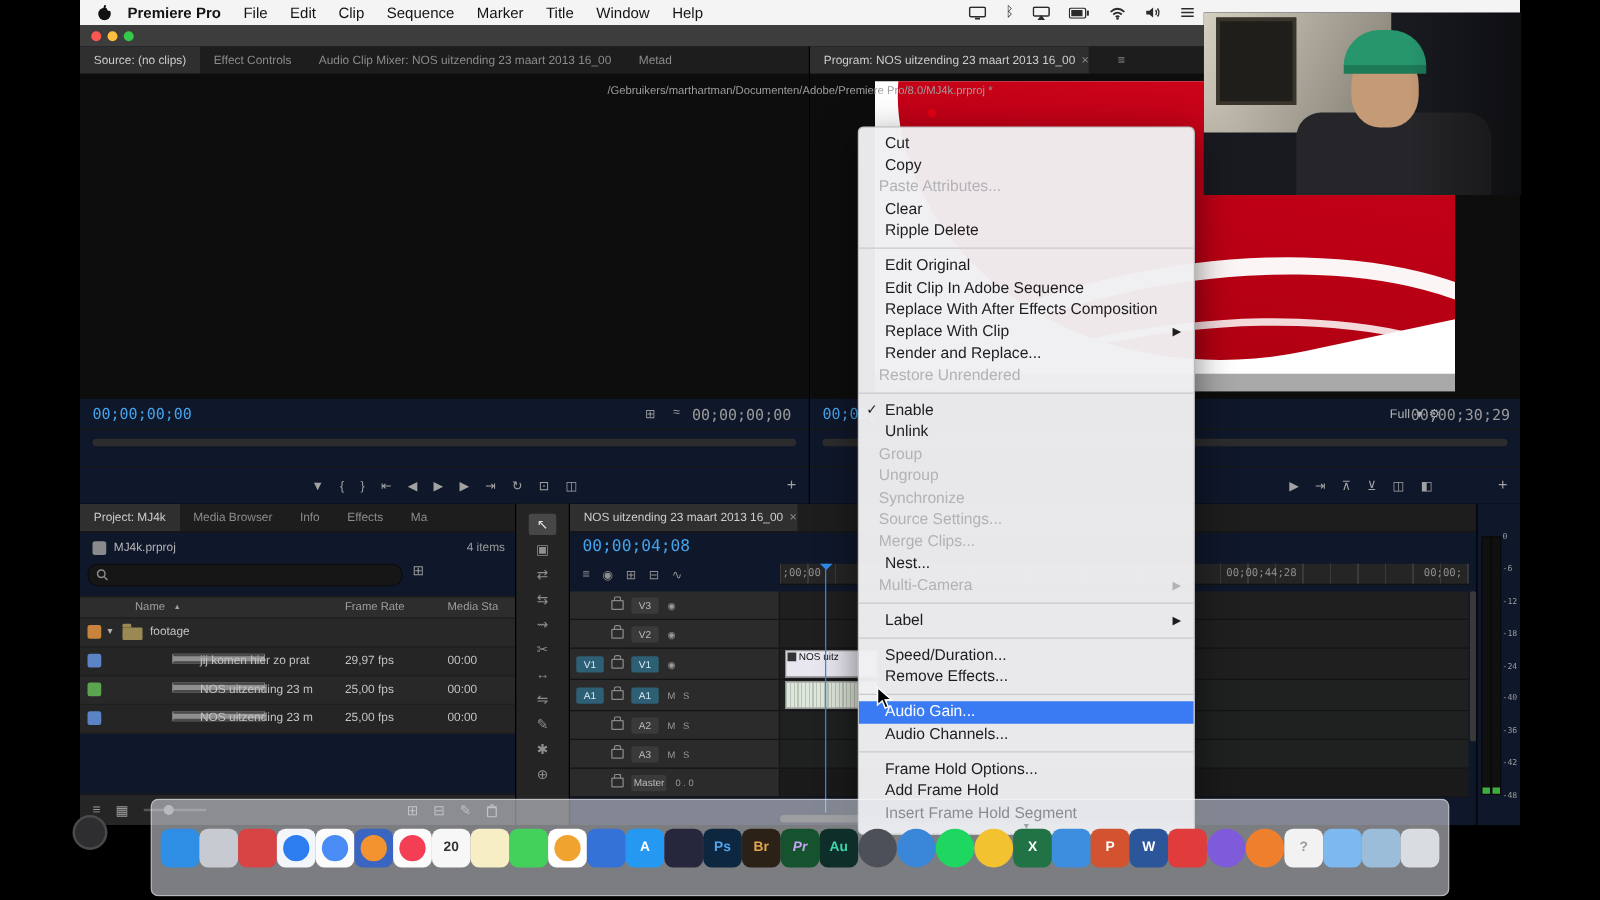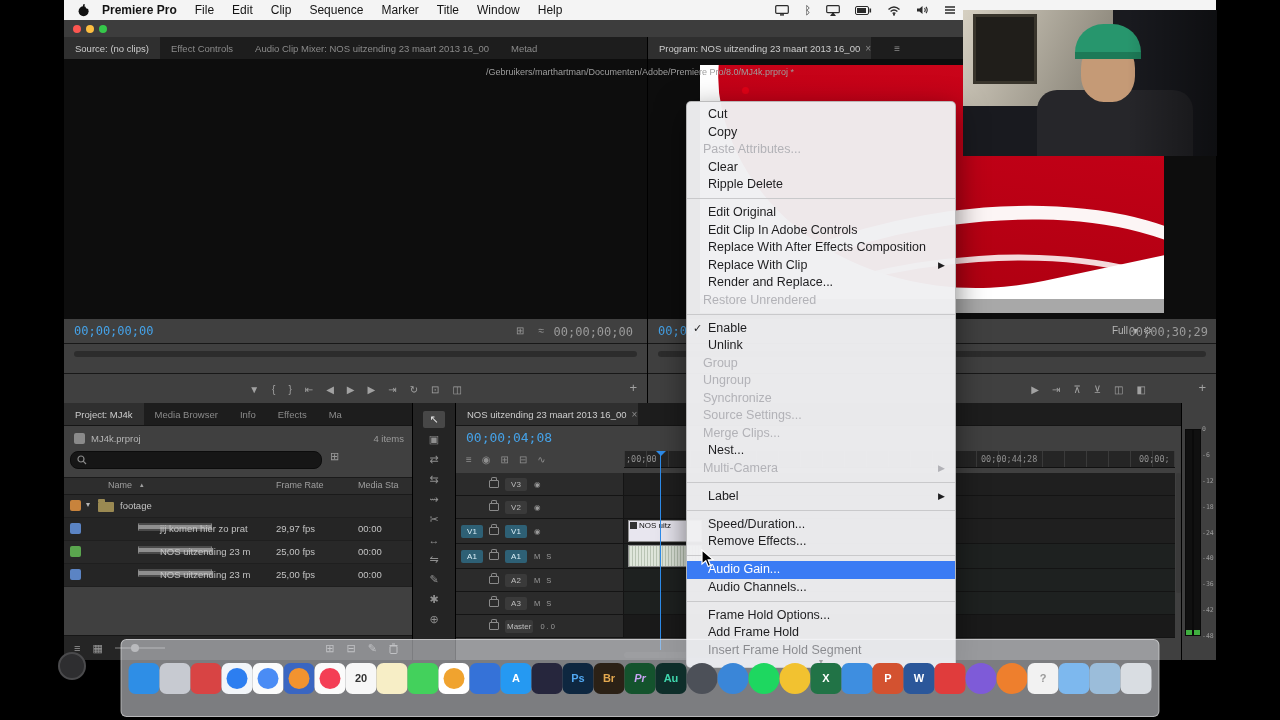--- a/index.html
+++ b/index.html
@@ -17,21 +17,21 @@
   .bt-glyph{font-size:11px;color:#2b2b2b;}
 
   
   .titlebar{position:absolute;left:64px;top:20px;width:1152px;height:17px;background:#3d3d3d;z-index:4;}
   .tl-btn{position:absolute;top:5px;width:8px;height:8px;border-radius:50%;}
   .tl-red{left:9px;background:#fc5650;}.tl-yel{left:22px;background:#fdbe40;}.tl-grn{left:35px;background:#35c84a;}
   .wtitle{display:block;text-align:center;font-size:9px;color:#9e9e9e;line-height:17px;
           white-space:nowrap;overflow:hidden;margin-top:44px;}
 
   
-  .panel{position:absolute;background:#404040;z-index:3;overflow:hidden;}
+  .panel{position:absolute;background:#0f172a;z-index:3;overflow:hidden;}
   .tabbar{position:absolute;left:0;top:0;right:0;height:22px;background:#1d1d1d;display:flex;
           align-items:center;overflow:hidden;border-bottom:1px solid #151515;}
   .tab{padding:0 11px;height:22px;line-height:23px;font-size:9.5px;color:#8b8b8b;white-space:nowrap;flex-shrink:0;}
   .tab.active{background:#2f2f2f;color:#cdcdcd;}
   .tab-close{color:#8b8b8b;font-size:10px;margin-left:-6px;margin-right:8px;}
   .mono{font-family:"DejaVu Sans Mono",monospace;}
 
   
   .source-panel{left:64px;top:37px;width:583px;height:366px;}
   .program-panel{left:648px;top:37px;width:568px;height:366px;}
@@ -576,21 +576,21 @@
         <span></span>
         <span class="trail"></span>
       </div>
       <div class="cmi">
         <span class="lead"></span>
         <span>Edit Original</span>
         <span class="trail"></span>
       </div>
       <div class="cmi">
         <span class="lead"></span>
-        <span>Edit Clip In Adobe Controls</span>
+        <span>Edit Clip In Adobe Sequence</span>
         <span class="trail"></span>
       </div>
       <div class="cmi">
         <span class="lead"></span>
         <span>Replace With After Effects Composition</span>
         <span class="trail"></span>
       </div>
       <div class="cmi">
         <span class="lead"></span>
         <span>Replace With Clip</span>

